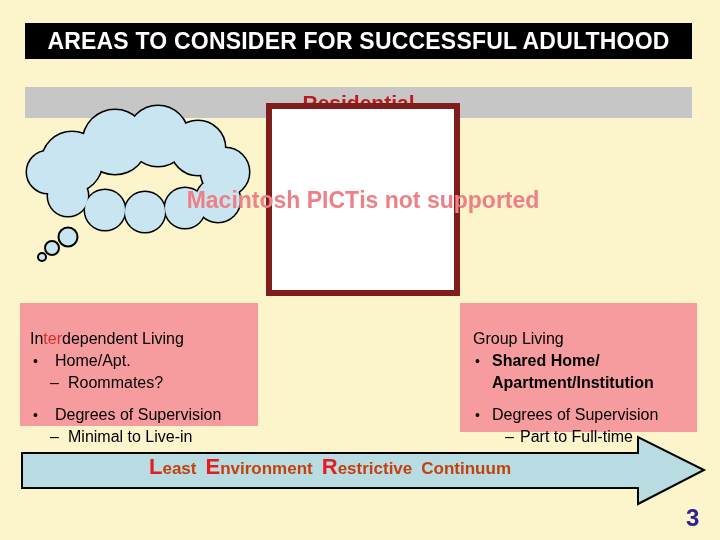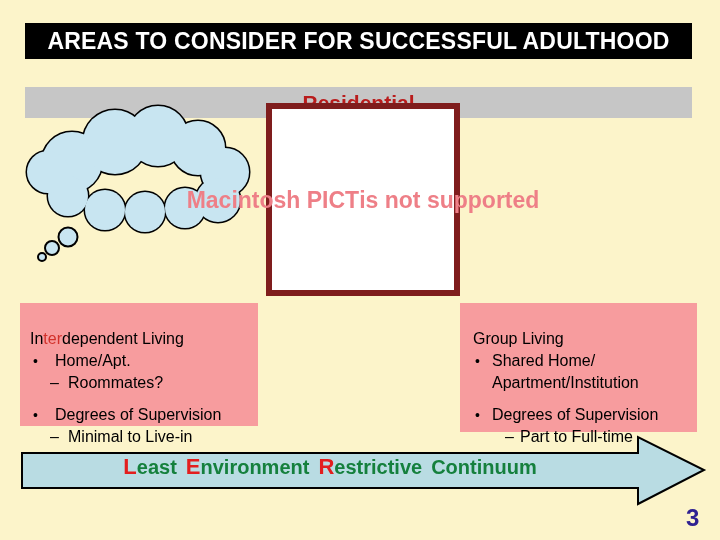--- a/index.html
+++ b/index.html
@@ -44,30 +44,30 @@
   .box-title{padding-left:10px;}
   .pink-right .box-title{padding-left:13px;}
   .red-ter{color:#D2312B;}
   .row{display:flex;}
   .mk{flex:0 0 auto; display:inline-block;}
   .lb-b{padding-left:13px;} .lb-b .mk{width:22px; font-size:14px;}
   .lb-s{padding-left:30px;} .lb-s .mk{width:18px;}
   .rb-b{padding-left:15px;} .rb-b .mk{width:17px; font-size:14px;}
   .rb-s{padding-left:45px;} .rb-s .mk{width:15px;}
   .gap{height:10px;}
-  .wrap-col{display:flex; flex-direction:column;}
+  .wrap-col{display:flex; flex-direction:column;font-weight:bold;}
   
   .arrow-svg{position:absolute; left:0; top:430px; width:720px; height:110px;}
   .arrow-label{
     position:absolute; left:22px; top:454px; width:616px; height:34px;
     display:flex; align-items:baseline; justify-content:center; white-space:pre;
   }
   .arrow-label .part{margin-right:9px;}
   .cap{color:#E31E1E; font-weight:bold; font-size:22px;}
-  .rest{color:#15803d; font-weight:bold; font-size:20px;}
+  .rest{color:#c2410c; font-weight:bold; font-size:17px;}
   .page-num{
     position:absolute; left:686px; top:504px;
     color:#2F2191; font-weight:bold; font-size:24px;
   }
 </style>
 </head>
 <body>
 
 <div class="slide">
 

